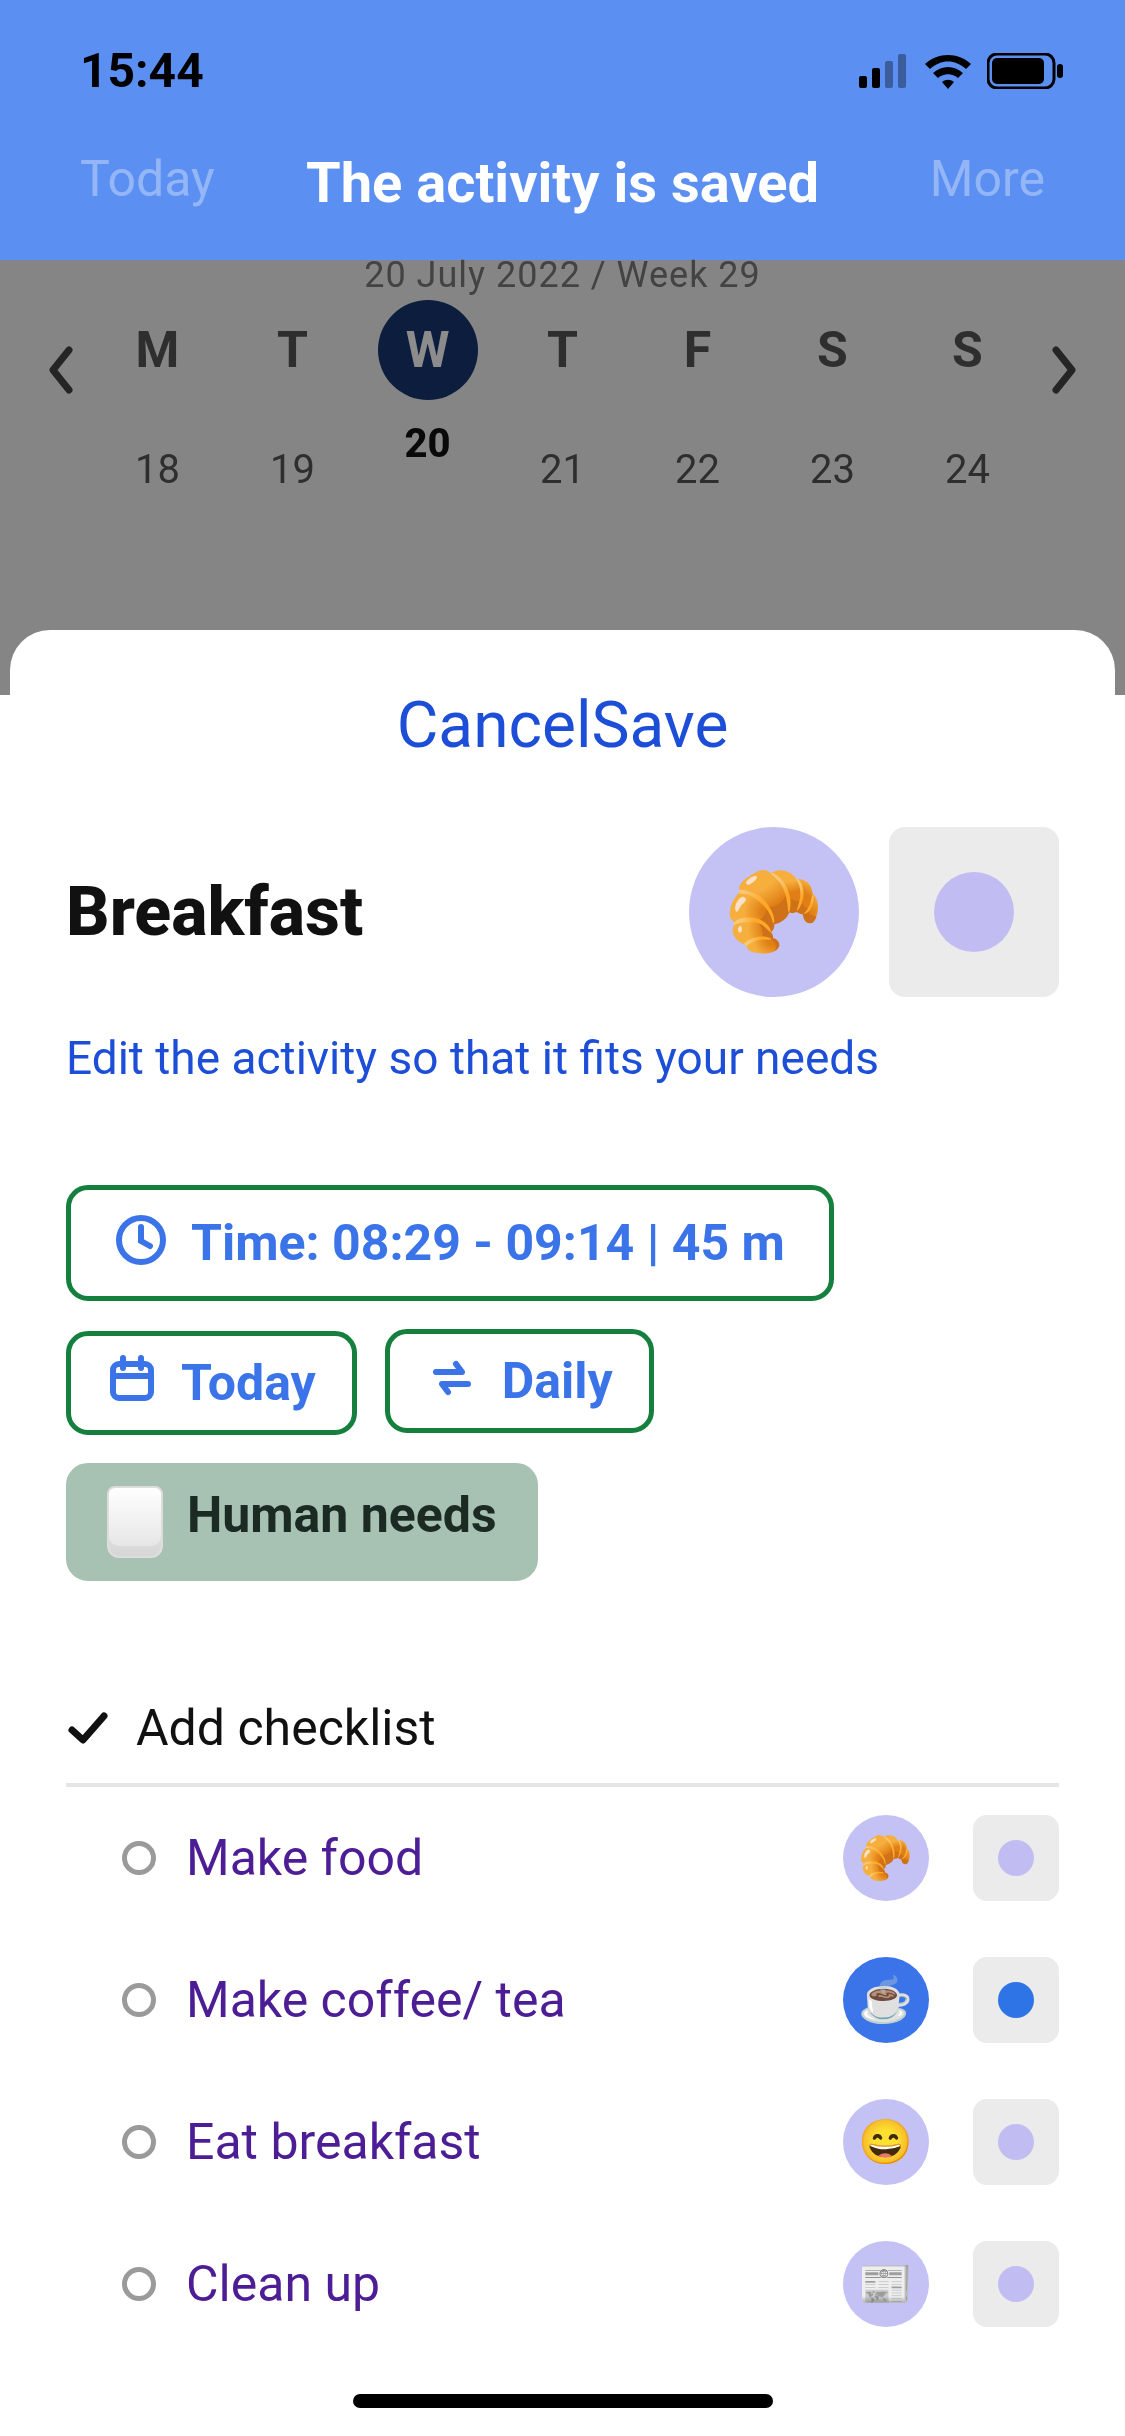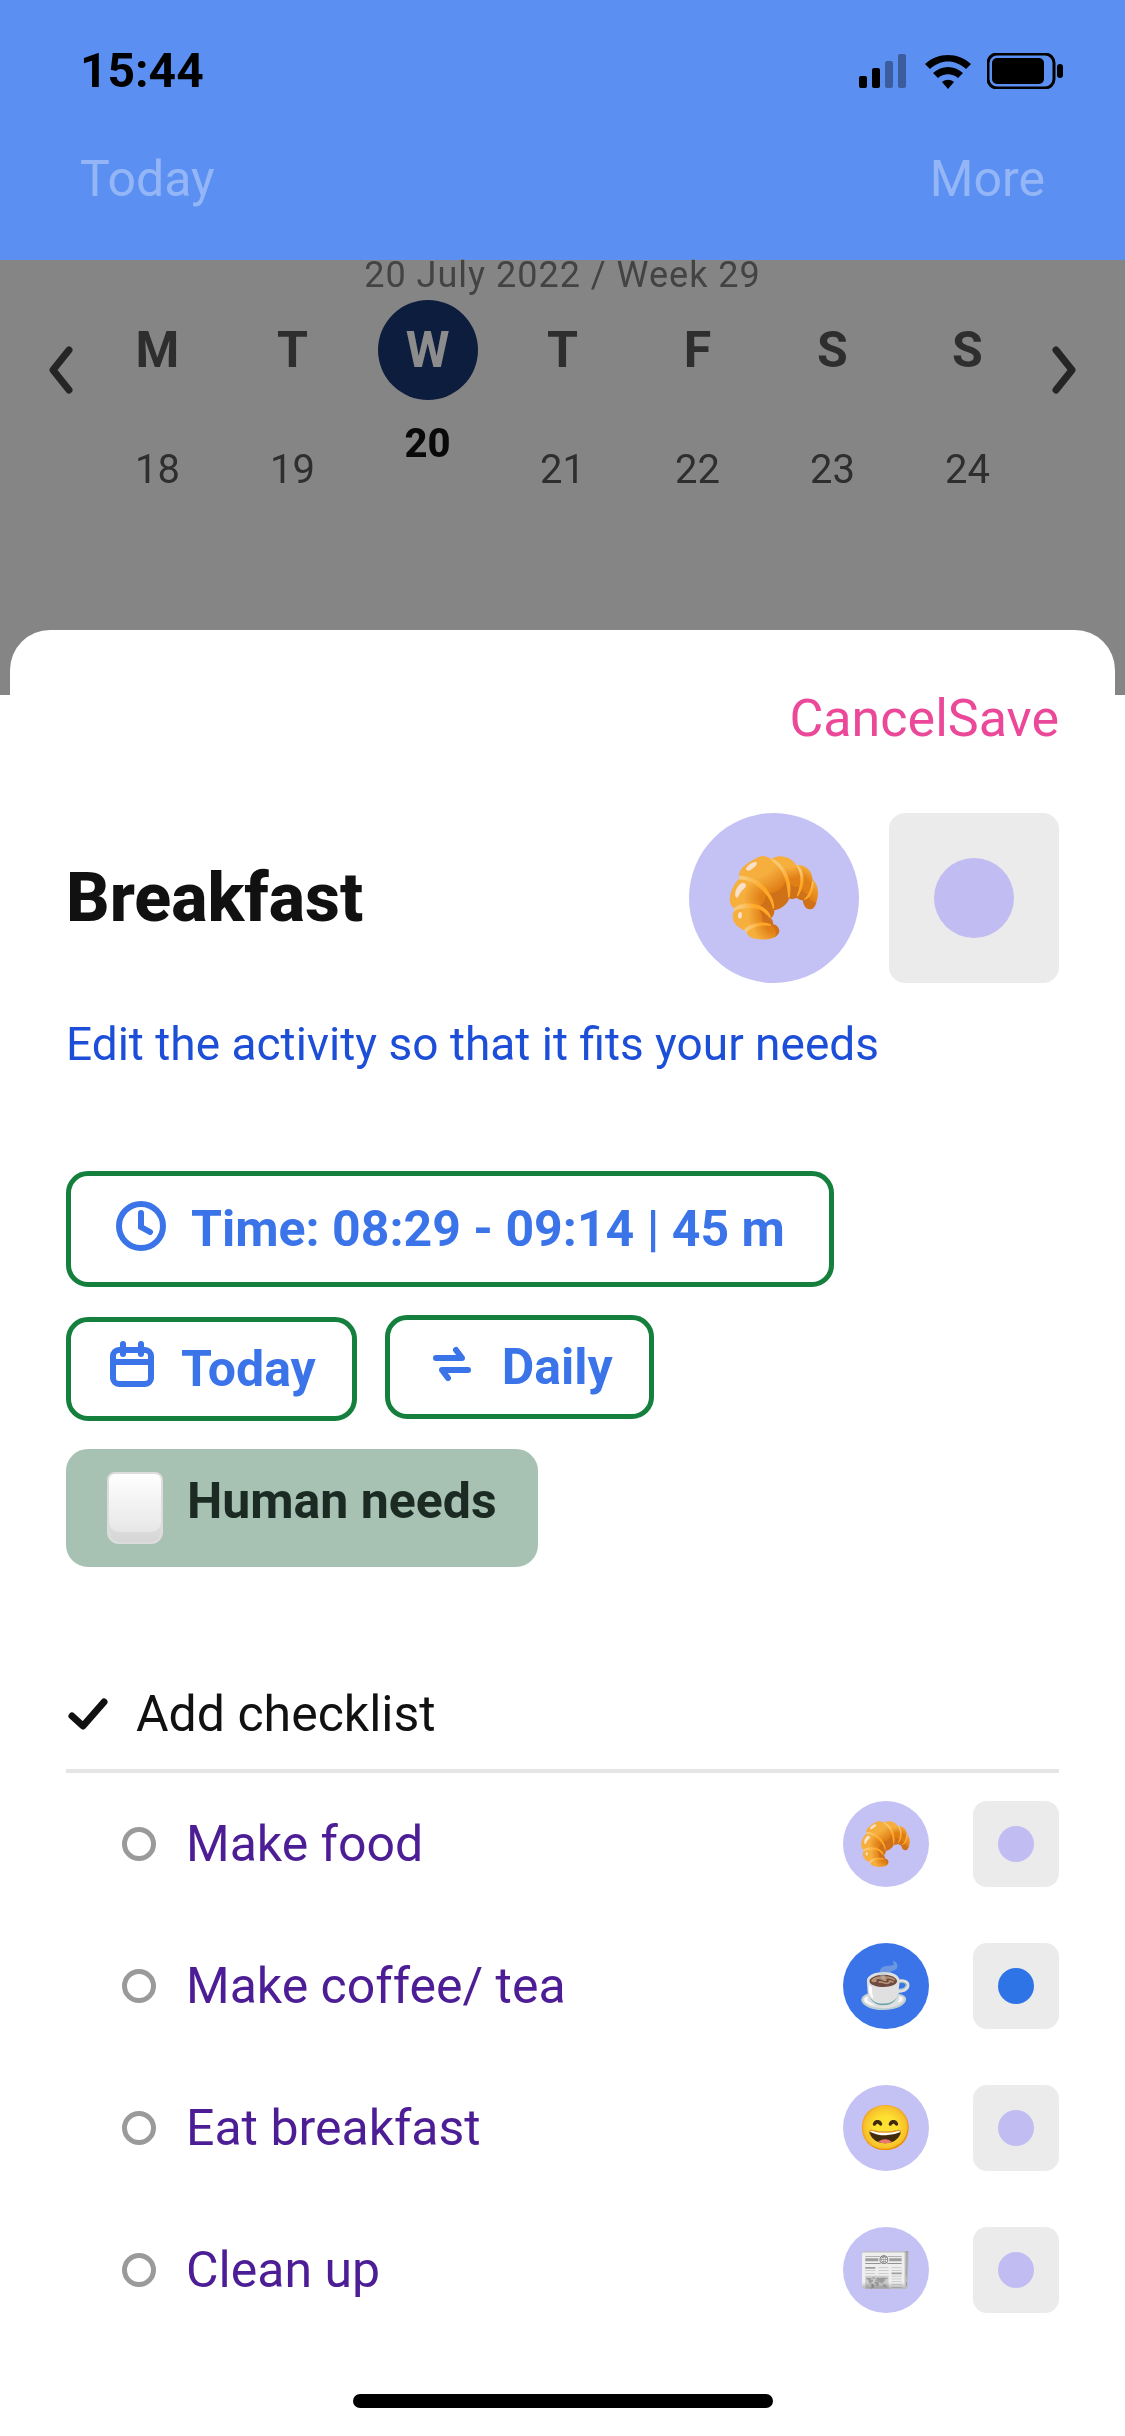--- a/index.html
+++ b/index.html
@@ -69,21 +69,21 @@
     width:100px; height:14px; border-radius:8px; background:#bdbdbd;
   }
 
   
   .sheet {
     position:absolute; top:630px; left:10px; right:10px; bottom:0;
     background:#fff; border-top-left-radius:40px; border-top-right-radius:40px;
     padding: 58px 56px 0 56px;
   }
   .sheet-header {
-    display:flex; justify-content:flex-end; font-size:52px; color:#ec4899;
+    display:flex; justify-content:center; font-size:64px; color:#1d4ed8;
   }
   .title-row {
     display:flex; align-items:center; margin-top:64px;
   }
   .title {
     font-size:68px; font-weight:800; color:#111; flex:1;
   }
   .title-icon {
     width:170px; height:170px; border-radius:50%; background:#c4c1f5;
     display:flex; align-items:center; justify-content:center; font-size:80px;
@@ -173,20 +173,21 @@
       </svg>
 
       <svg width="78" height="36" viewBox="0 0 78 36">
         <rect x="1" y="1" width="66" height="34" rx="9" fill="none" stroke="#000" stroke-width="3"></rect>
         <rect x="5" y="5" width="52" height="26" rx="5" fill="#000"></rect>
         <rect x="70" y="11" width="6" height="14" rx="3" fill="#000"></rect>
       </svg>
     </span>
   </div>
   <span class="banner-left">Today</span>
+  <div class="banner-title">The activity is saved</div>
   <span class="banner-right">More</span>
 </div>
 
 <div class="calendar-area">
   <div class="cal-date-line">20 July 2022 / Week 29</div>
   <div class="cal-row">
     <div class="cal-nav">
       <svg width="30" height="48" viewBox="0 0 30 48">
           <path d="M24 4 L8 24 L24 44" fill="none" stroke="#444" stroke-width="7" stroke-linecap="round" stroke-linejoin="round"></path>
         </svg>

